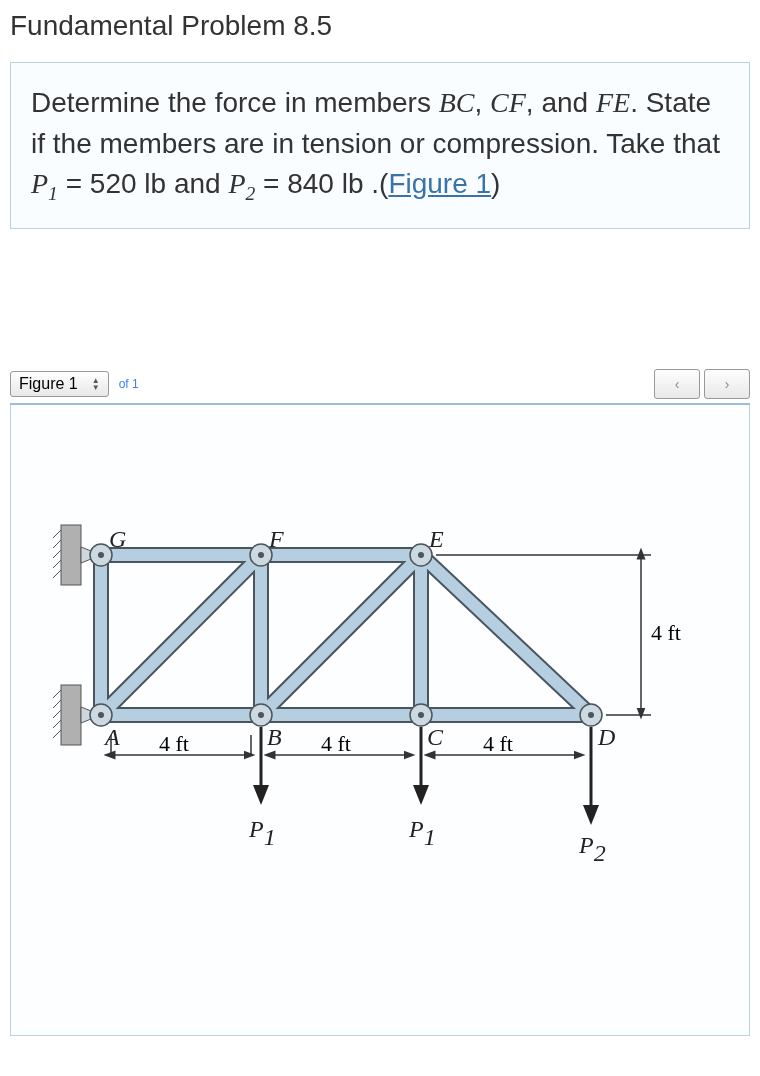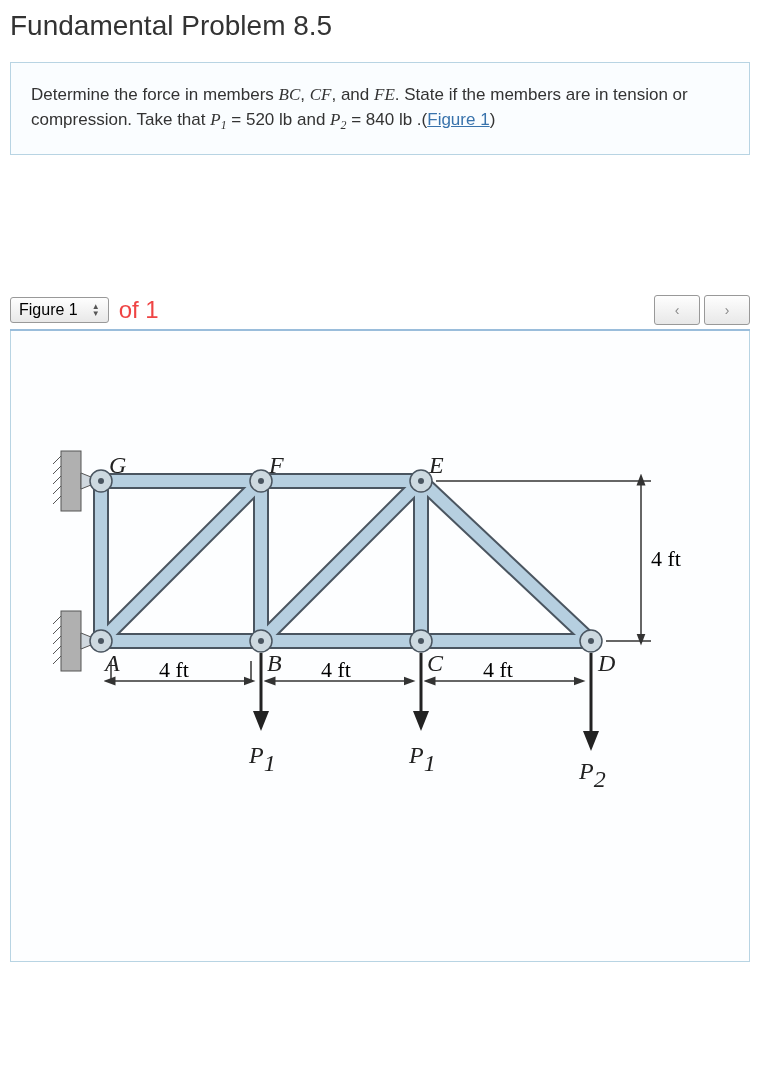--- a/index.html
+++ b/index.html
@@ -11,21 +11,21 @@
   }
   .title {
     font-size: 28px;
     color: #333;
     margin-bottom: 20px;
   }
   .problem-box {
     border: 1px solid #b8d4e3;
     background: #fafdff;
     padding: 20px;
-    font-size: 17px;
+    font-size: 28px;
     line-height: 1.45;
     color: #333;
   }
   .problem-box .math {
     font-style: italic;
     font-family: "Times New Roman", serif;
   }
   .problem-box .sub {
     font-size: 0.7em;
     vertical-align: sub;
@@ -55,22 +55,22 @@
   }
   .fig-select .arrows {
     display: inline-flex;
     flex-direction: column;
     margin-left: 14px;
     font-size: 8px;
     line-height: 7px;
     color: #555;
   }
   .of-text {
-    font-size: 24px;
-    color: #ef4444;
+    font-size: 12px;
+    color: #3b82f6;
     margin-left: 6px;
   }
   .spacer { flex: 1; }
   .nav-btn {
     width: 44px;
     height: 28px;
     border: 1px solid #999;
     border-radius: 3px;
     background: linear-gradient(#fefefe, #e8e8e8);
     display: inline-flex;

